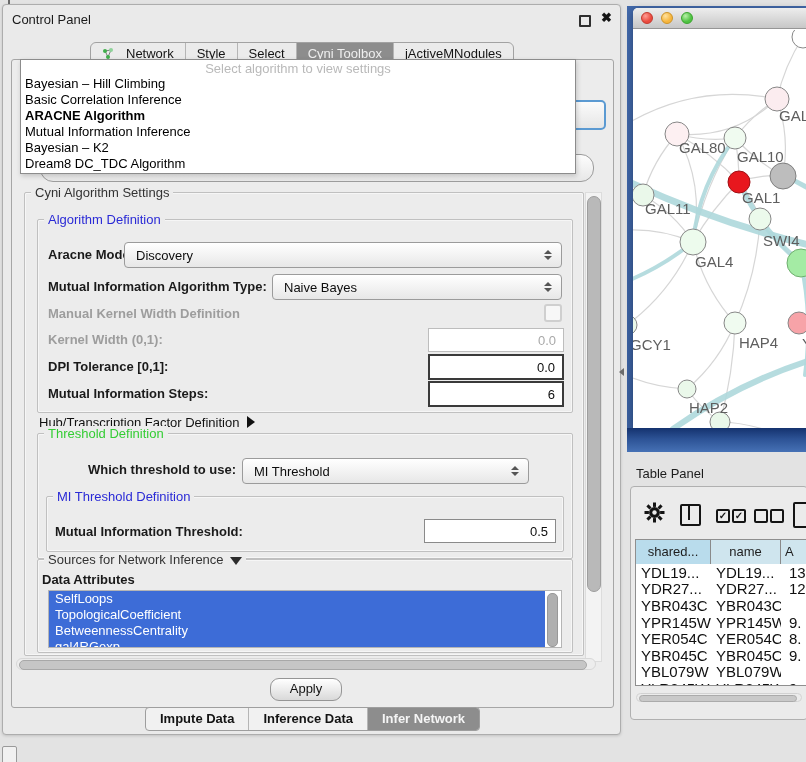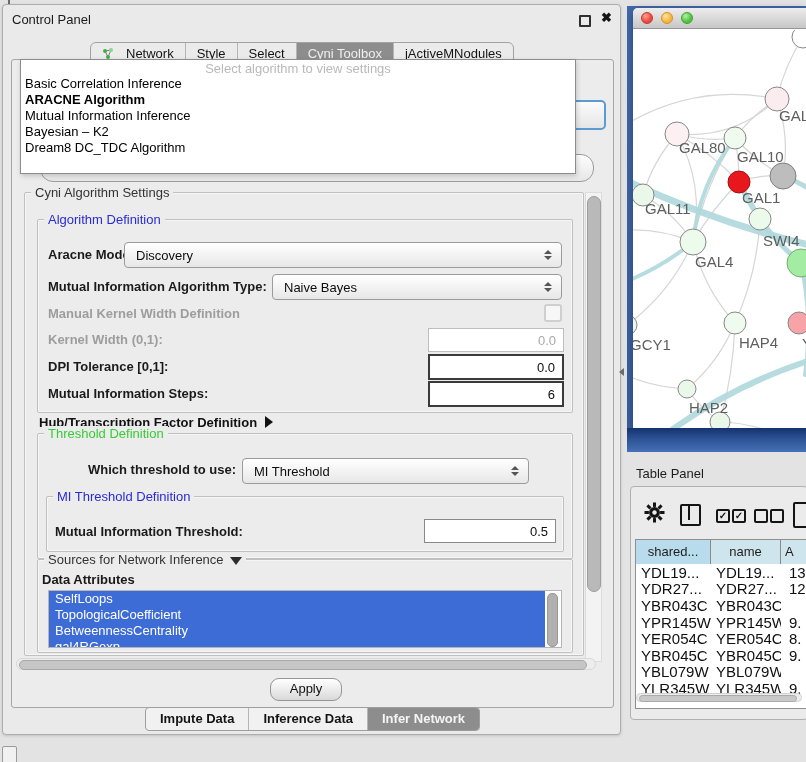--- a/index.html
+++ b/index.html
@@ -84,21 +84,21 @@
   #net-titlebar{position:absolute;left:0;top:0;width:100%;height:21px;background:linear-gradient(#ededed,#c7c7c7);border-bottom:1px solid #969696;border-radius:5px 0 0 0;display:flex;align-items:center;padding-left:8px;box-sizing:border-box;gap:8px}
   .tl{width:12px;height:12px;border-radius:50%;box-sizing:border-box}
   .tl.red{background:radial-gradient(circle at 35% 30%,#ff9d94,#ea4a3e 60%);border:1px solid #c2372c}
   .tl.yel{background:radial-gradient(circle at 35% 30%,#ffe2a0,#f6b53d 60%);border:1px solid #cd9326}
   .tl.grn{background:radial-gradient(circle at 35% 30%,#b8f0a8,#4fc242 60%);border:1px solid #39a42d}
   #net-canvas{position:absolute;left:0;top:22px;width:173px;height:398px;overflow:hidden}
 
   #tp-label{position:absolute;left:636px;top:466px;font-size:13px;color:#1c1c1c}
   #tablewin{position:absolute;left:630px;top:486px;width:176px;height:232px;background:#ebebeb;border:1px solid #b0b0b0;border-radius:4px;overflow:hidden}
   .ticon{position:absolute}
-  #tbl{position:absolute;left:4px;top:52px;width:172px;height:170px;background:#fff;border:1px solid #8f8f8f;border-right:none;overflow:hidden;box-sizing:border-box}
+  #tbl{position:absolute;left:4px;top:52px;width:172px;height:147px;background:#fff;border:1px solid #8f8f8f;border-right:none;overflow:hidden;box-sizing:border-box}
   #tbl-head{display:flex;height:24px}
   .th{font-size:13px;color:#1d1d1d;text-align:center;line-height:24px;border-right:1px solid #8a8a8a;box-sizing:border-box;flex:none;overflow:hidden}
   .th.c1{width:75px;background:#b9dcec}
   .th.c2{width:70px;background:#cfe5ee}
   .th.c3{width:60px;background:#cfe5ee;text-align:left;padding-left:4px}
   .trow{display:flex;height:16.6px;align-items:center}
   .td{font-size:15px;color:#101010;flex:none;overflow:hidden;white-space:nowrap}
   .td.c1{width:75px;padding-left:5px;box-sizing:border-box}
   .td.c2{width:70px;padding-left:5px;box-sizing:border-box}
   .td.c3{width:60px;padding-left:8px;box-sizing:border-box}
@@ -151,20 +151,21 @@
       </div>
     </div>
 
   <div id="content">
     <div id="frag-blue"></div>
     <div id="frag-gal"></div>
 
     <div id="dropdown">
       <div class="dd-hint">Select algorithm to view settings</div>
       <div id="algo-items">
+          <div class="dd-item">Bayesian – Hill Climbing</div>
           <div class="dd-item">Basic Correlation Inference</div>
           <div class="dd-item b">ARACNE Algorithm</div>
           <div class="dd-item">Mutual Information Inference</div>
           <div class="dd-item">Bayesian – K2</div>
           <div class="dd-item">Dream8 DC_TDC Algorithm</div>
         </div>
     </div>
 
     <div class="group" id="cyni-group">
       <span class="legend">Cyni Algorithm Settings</span>
@@ -196,21 +197,21 @@
         <div class="lbl dis" style="left:10px;top:112px">Kernel Width (0,1):</div>
         <div class="field soft" style="left:390px;top:108px;width:136px;height:24px">0.0</div>
 
         <div class="lbl" style="left:10px;top:139px">DPI Tolerance [0,1]:</div>
         <div class="field hard" style="left:390px;top:134px;width:136px;height:26px">0.0</div>
 
         <div class="lbl" style="left:10px;top:166px">Mutual Information Steps:</div>
         <div class="field hard" style="left:390px;top:161px;width:136px;height:26px">6</div>
       </div>
 
-      <div class="lbl plain" style="left:14px;top:222px;font-weight:bold">
+      <div class="lbl plain" style="left:14px;top:222px;font-weight:normal">
         <span>Hub/Transcription Factor Definition</span><span class="tri-right"></span>
       </div>
 
       <div class="group" id="thr-group">
         <span class="legend green">Threshold Definition</span>
 
         <div class="lbl" style="left:50px;top:28px">Which threshold to use:</div>
         <div class="combo" style="left:204px;top:24px;width:287px">
           <span class="val">MI Threshold</span>
           <span class="stepper">

